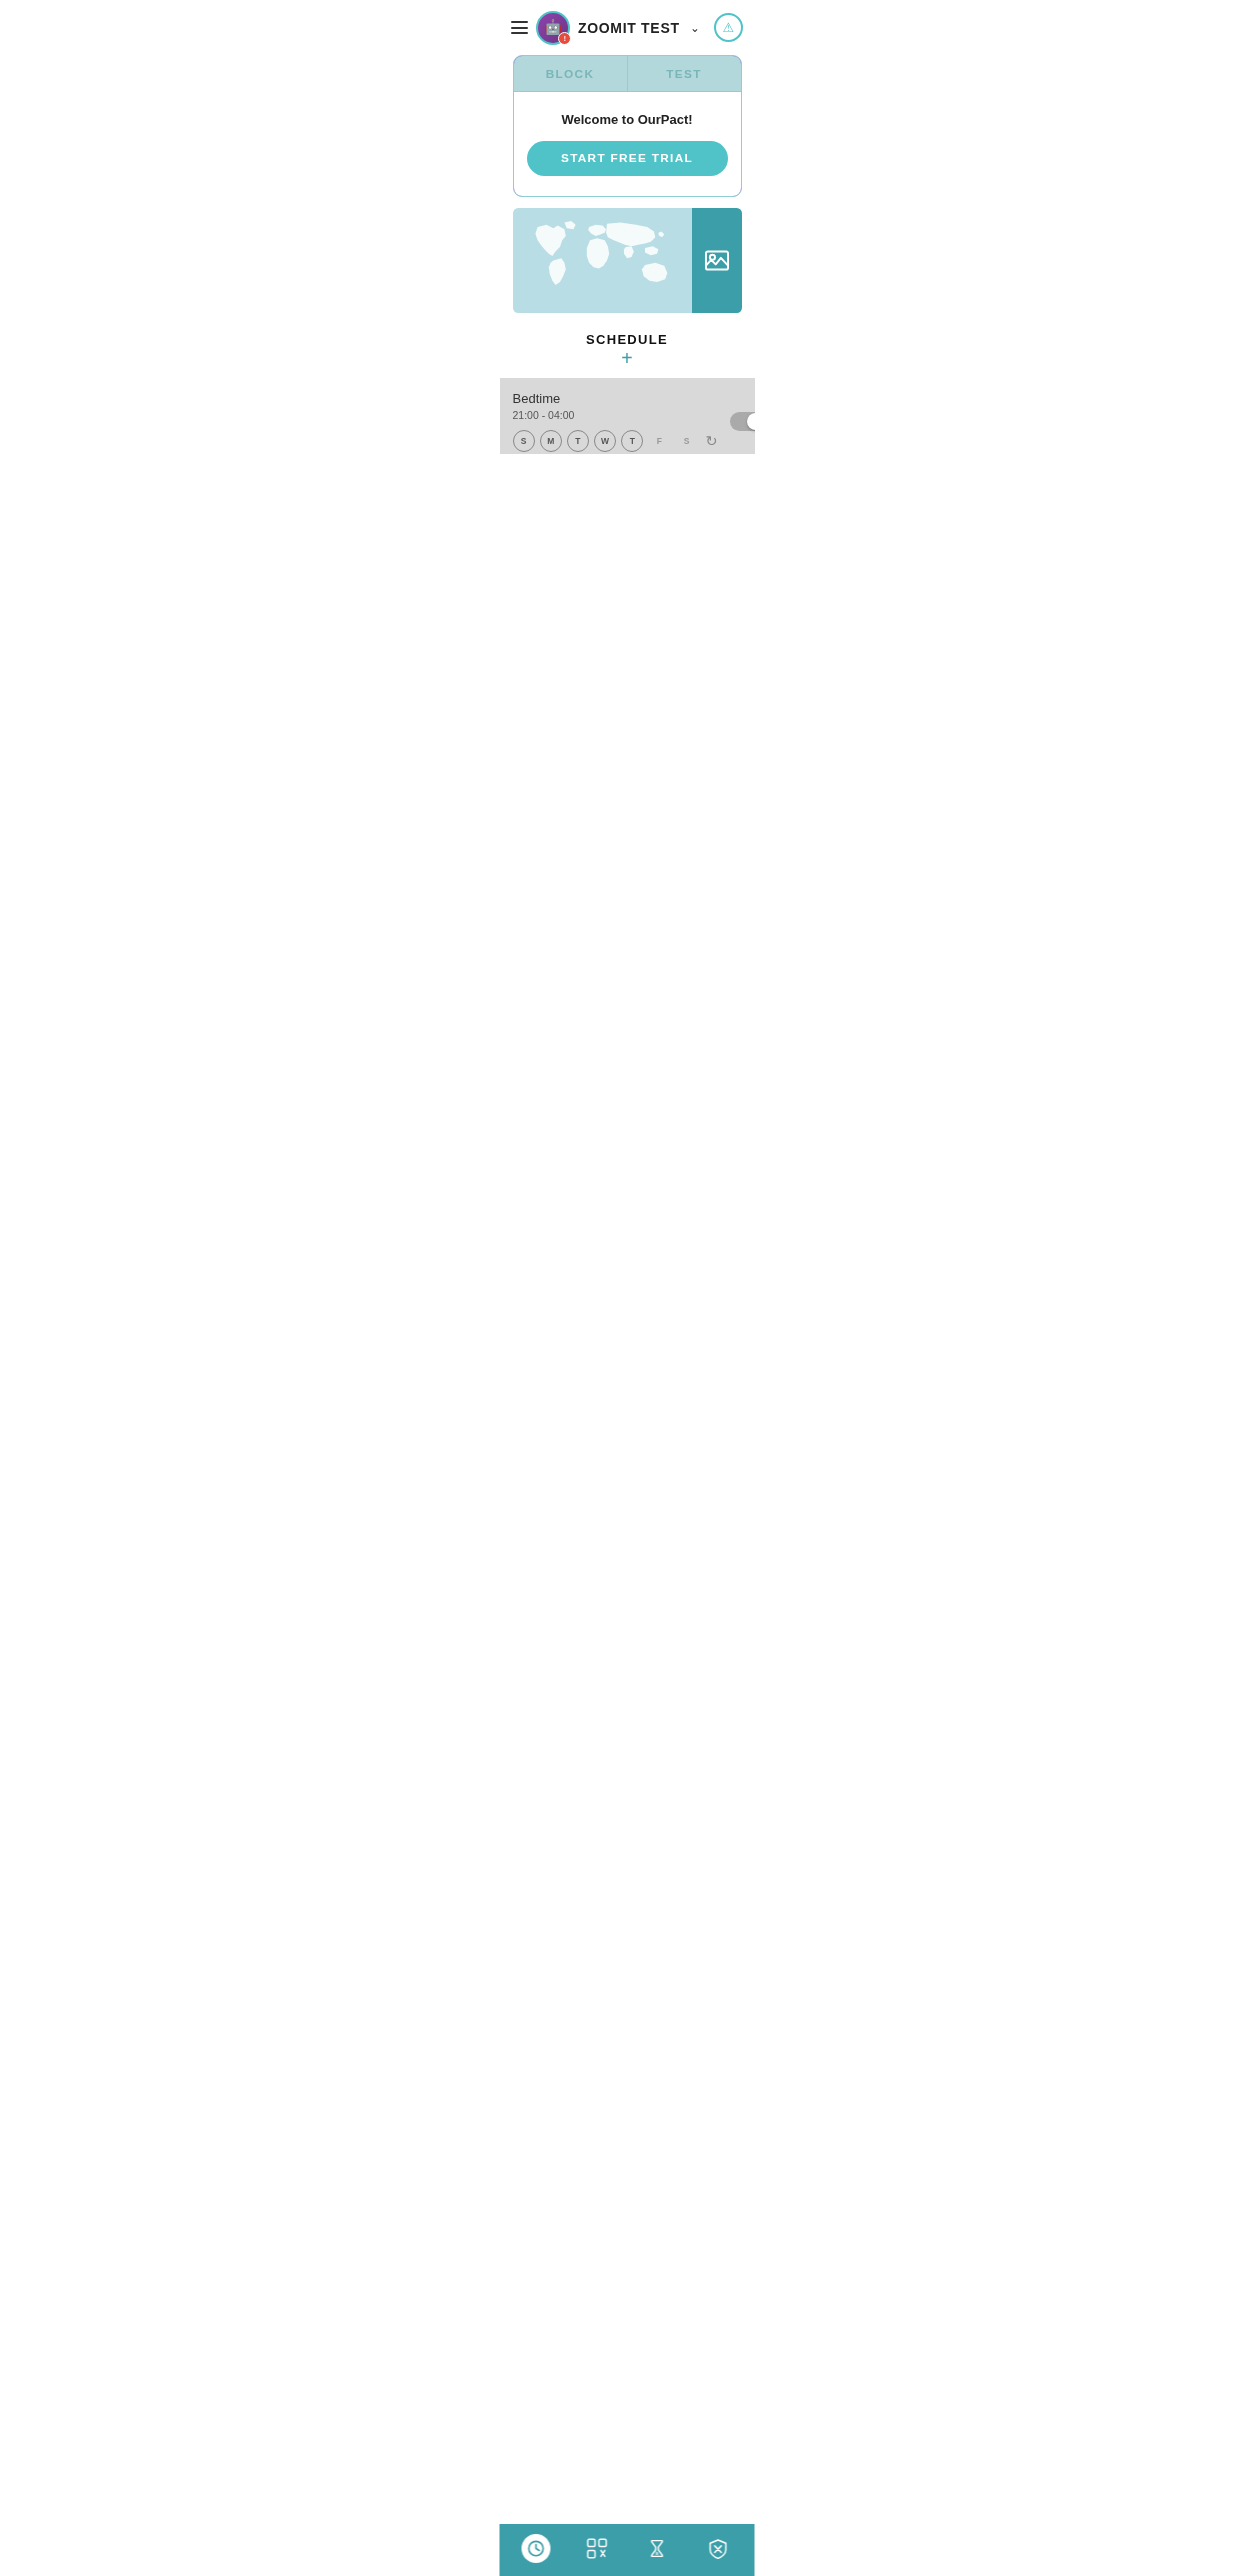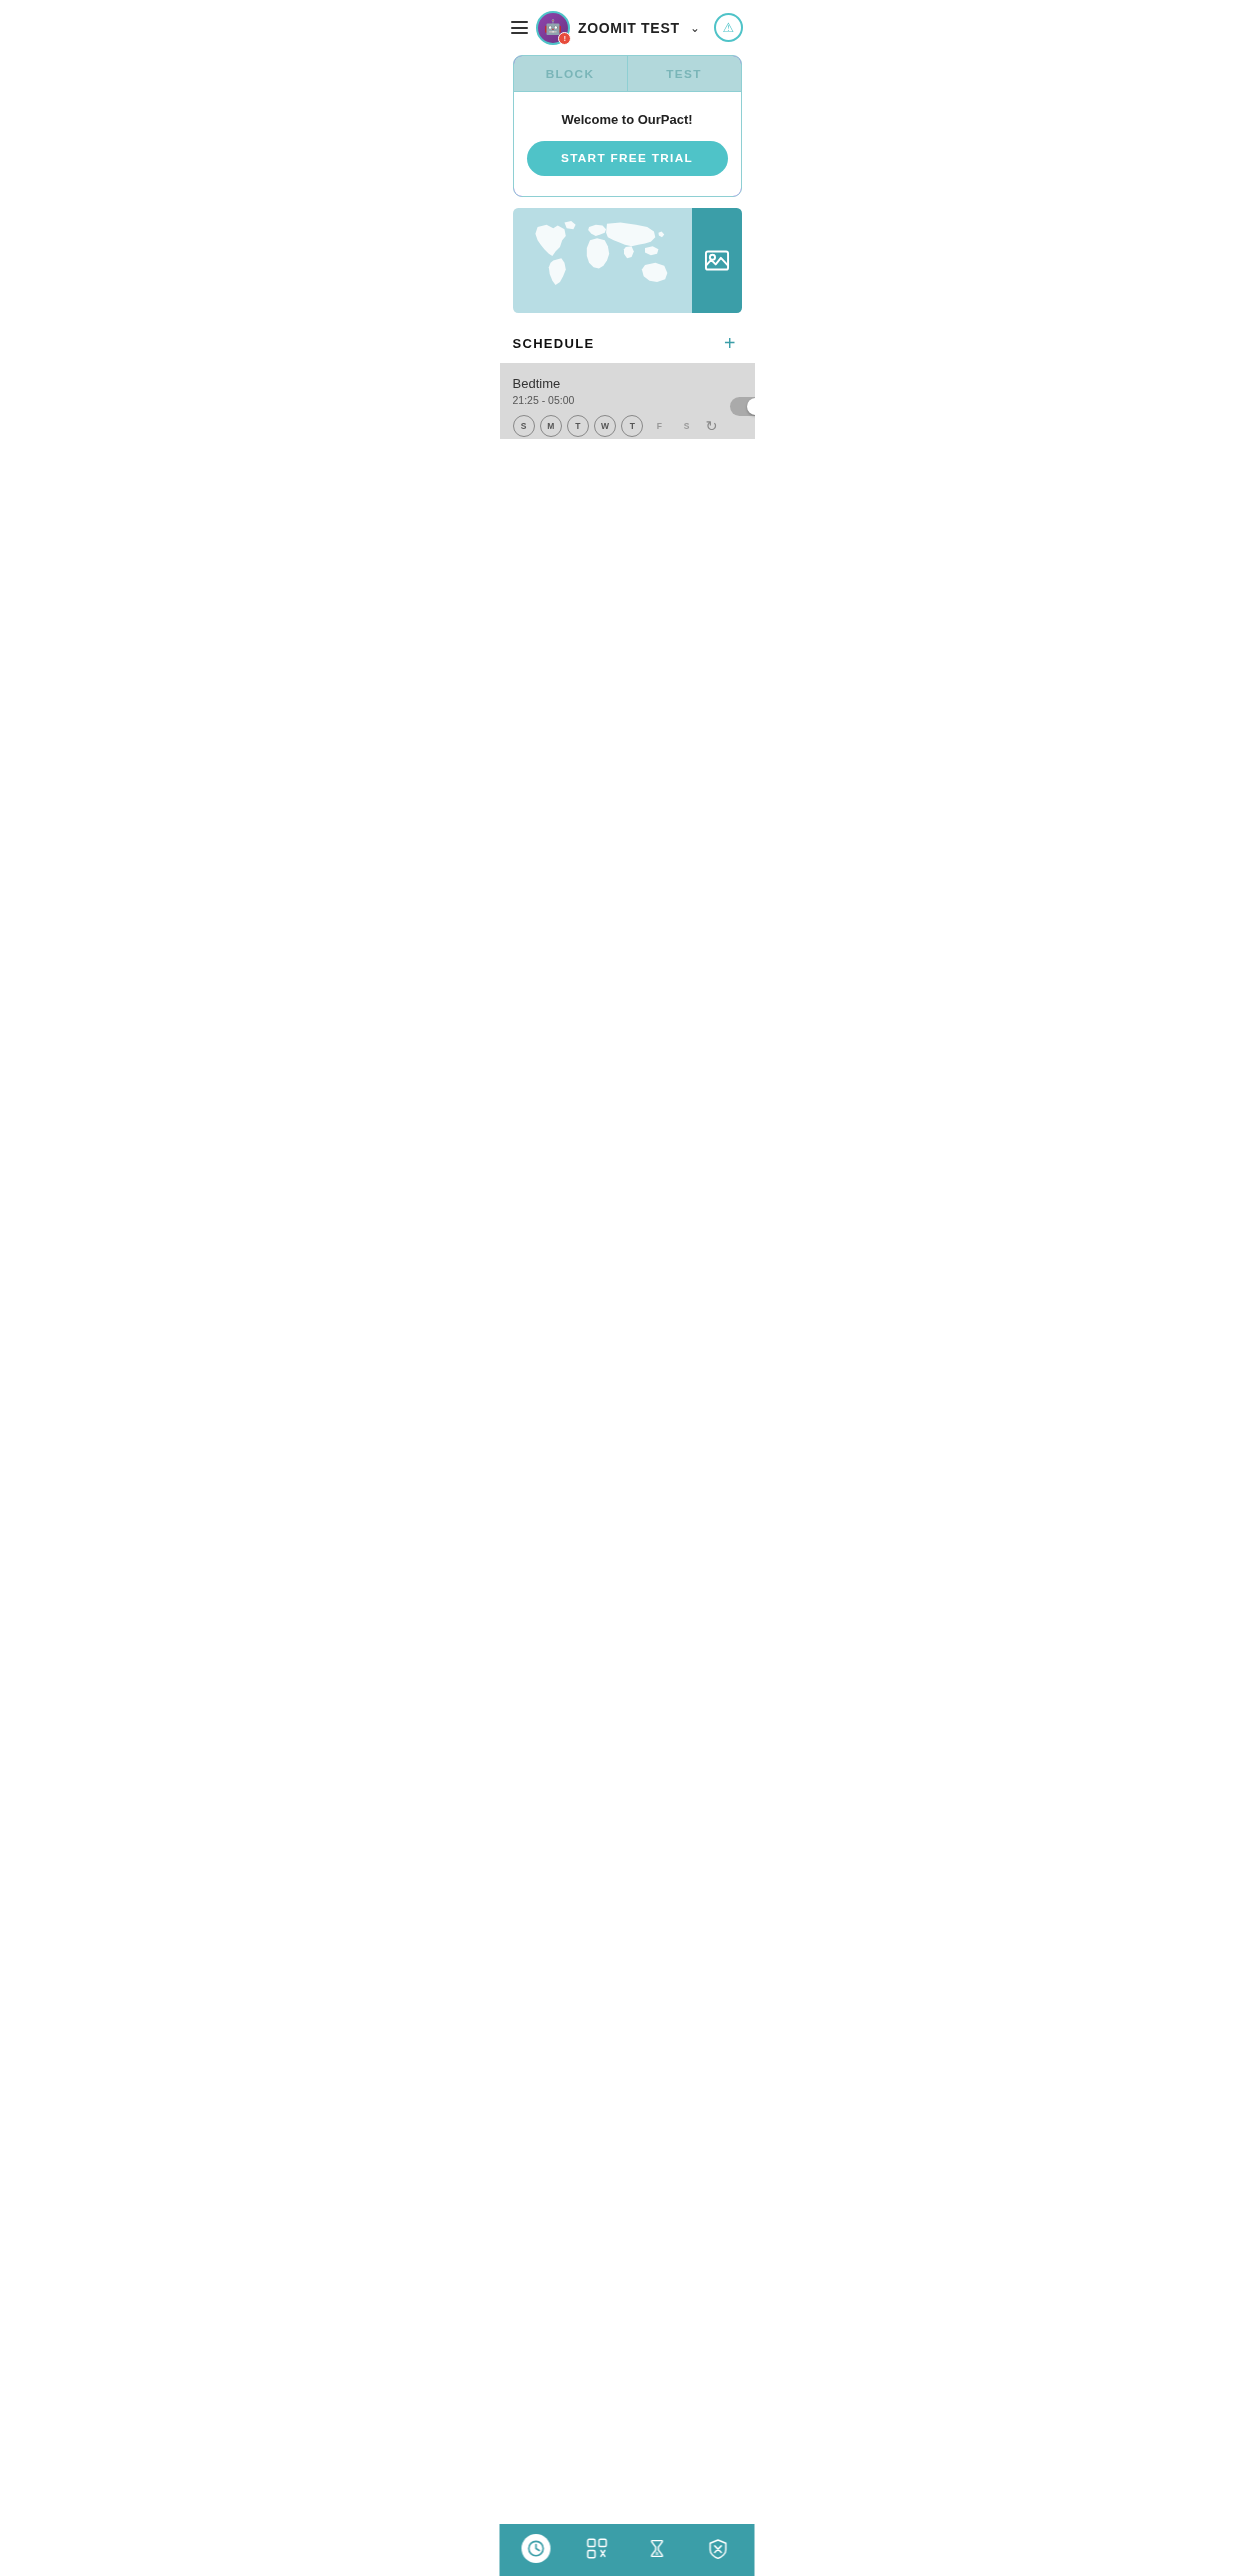--- a/index.html
+++ b/index.html
@@ -183,20 +183,21 @@
       cursor: pointer;
       flex-shrink: 0;
     }
 
     
     .schedule-header {
       display: flex;
       align-items: center;
       justify-content: space-between;
       padding: 18.3px 13px 7.8px 13px;
+      flex-direction: column;
     }
     .schedule-title {
       font-size: 13px;
       font-weight: 800;
       color: #111;
       letter-spacing: 1.3px;
     }
     .add-btn {
       width: 23.5px;
       height: 23.5px;
@@ -404,21 +405,21 @@
   <span class="schedule-title">SCHEDULE</span>
   <div class="add-btn">
     <span class="add-icon">+</span>
   </div>
 </div>
 
 <div class="schedule-card">
   <div class="schedule-card-inner">
     <div class="schedule-info">
       <div class="schedule-name">Bedtime</div>
-      <div class="schedule-time">21:25 - 05:00</div>
+      <div class="schedule-time">21:00 - 04:00</div>
       <div class="schedule-days">
         <div class="day-circle day-active">S</div>
         <div class="day-circle day-active">M</div>
         <div class="day-circle day-active">T</div>
         <div class="day-circle day-active">W</div>
         <div class="day-circle day-active">T</div>
         <div class="day-circle day-inactive">F</div>
         <div class="day-circle day-inactive">S</div>
         <span class="repeat-icon">↻</span>
       </div>

